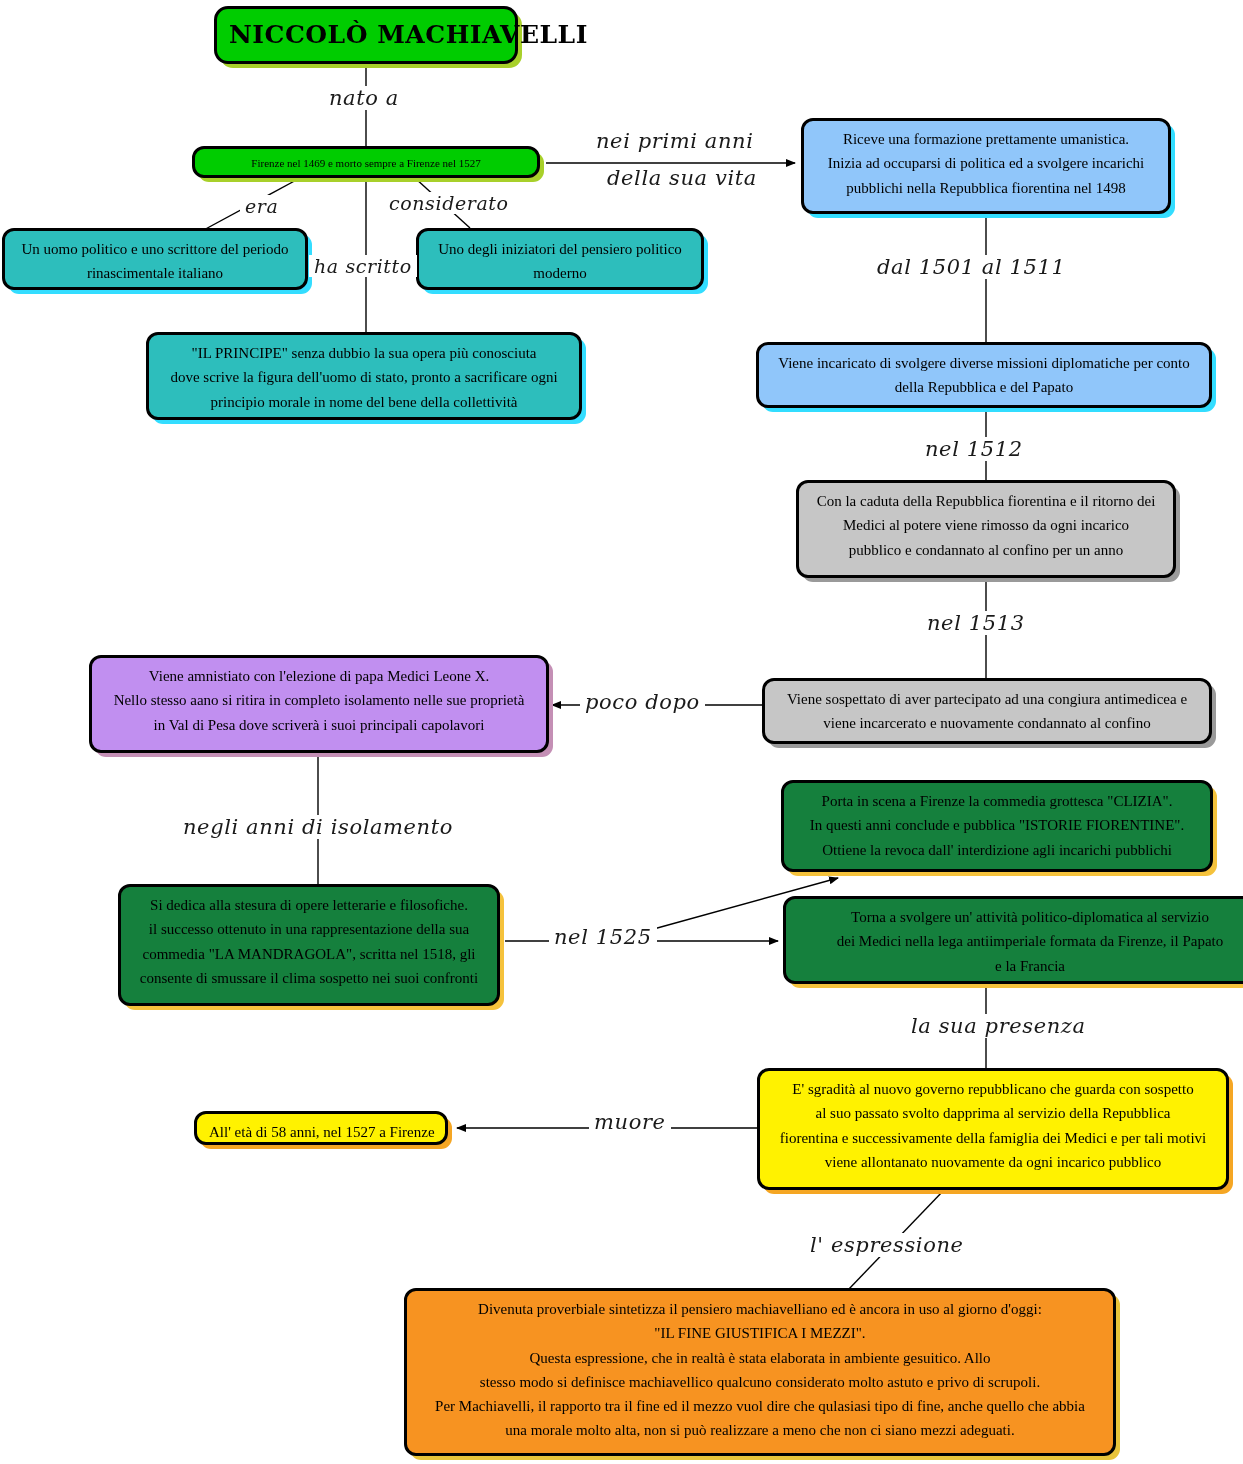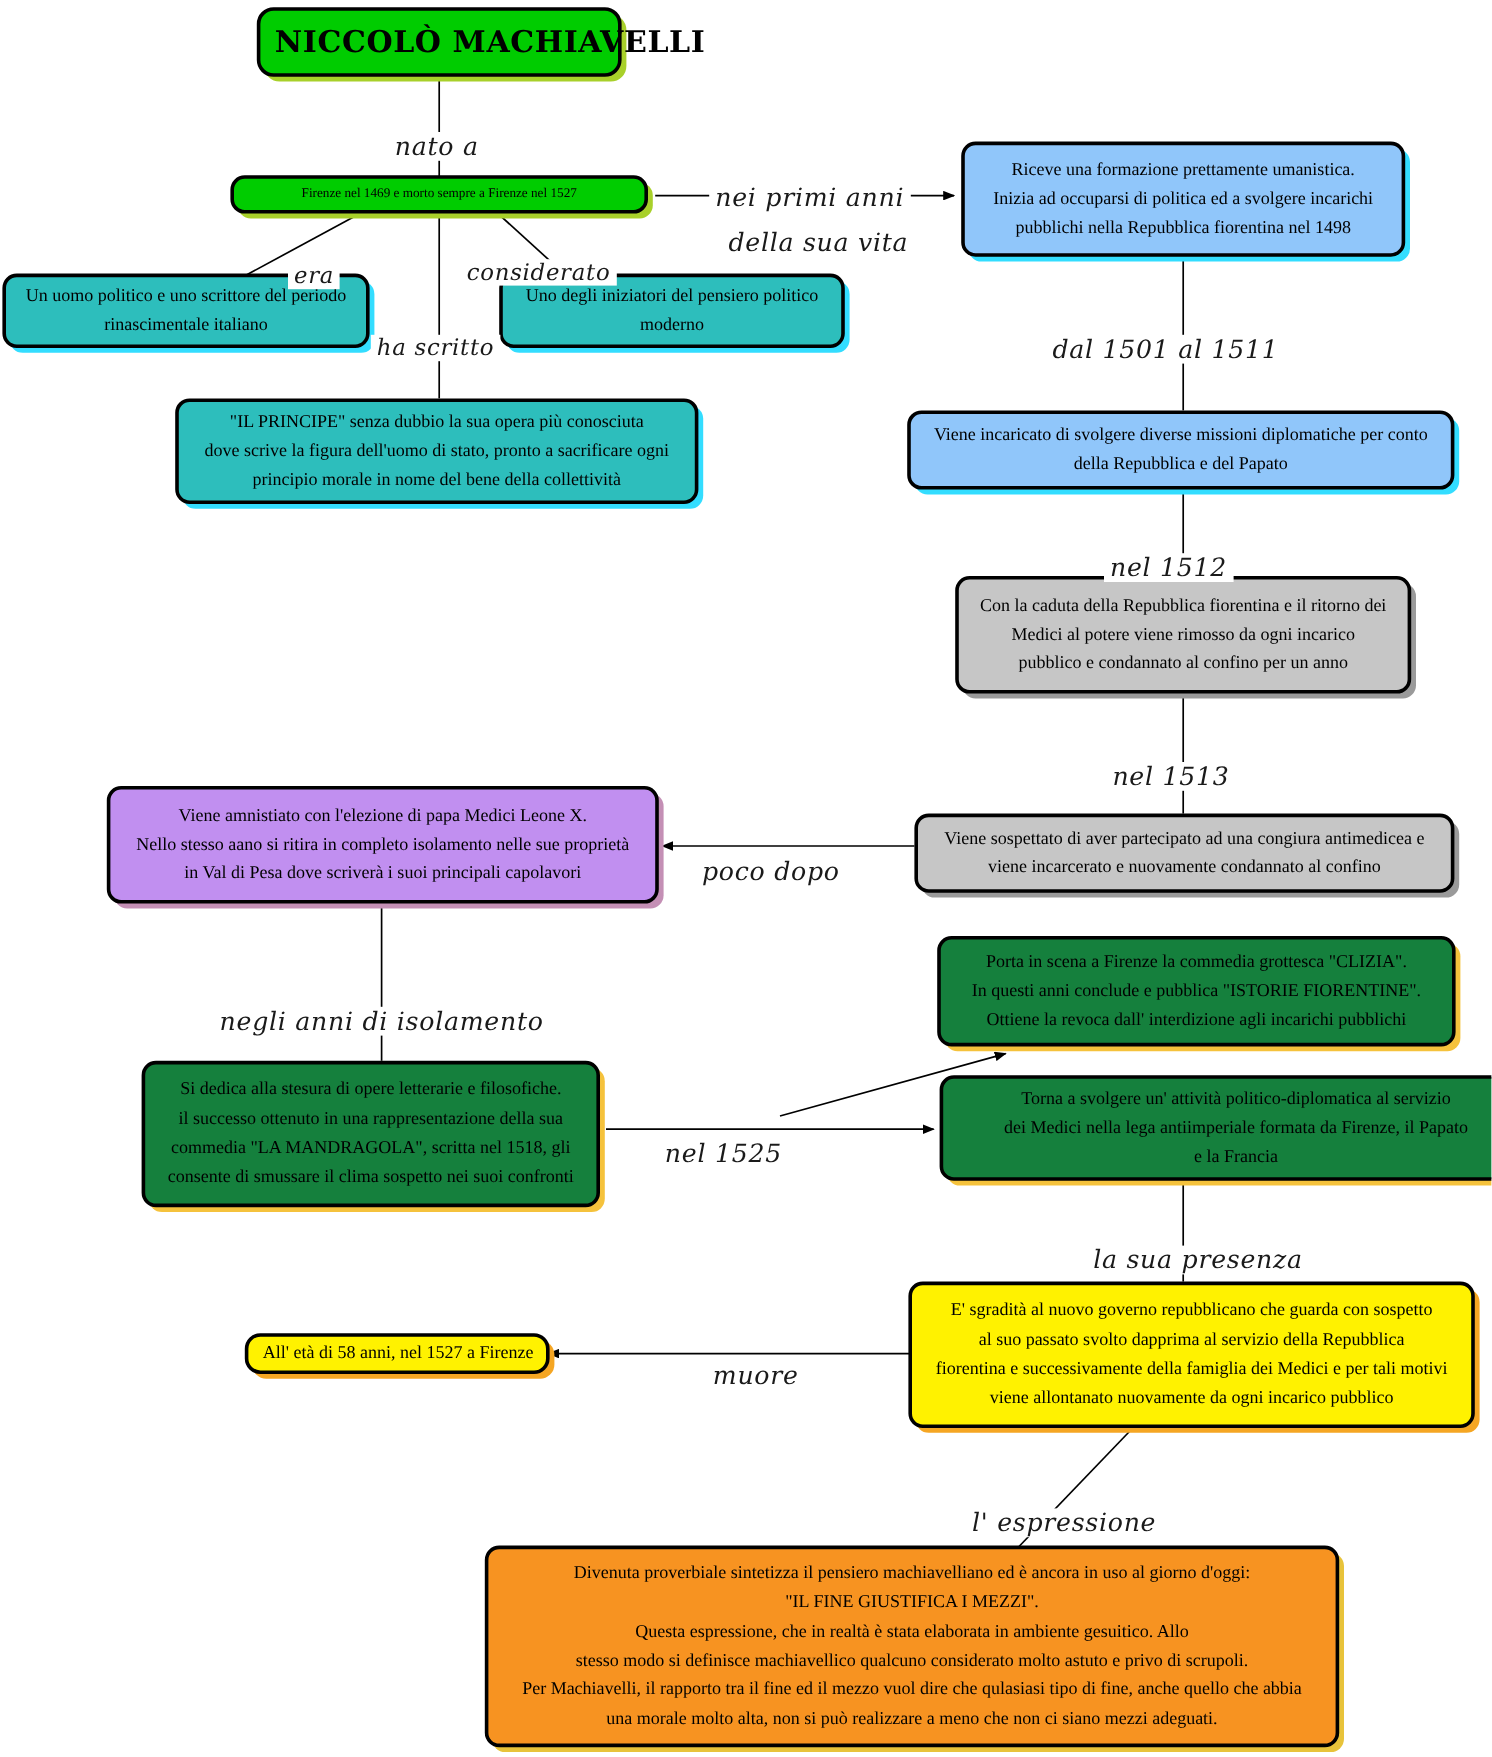--- a/index.html
+++ b/index.html
@@ -29,21 +29,20 @@
     border: 3px solid #000000;
     border-radius: 12px;
     text-align: center;
     color: #000000;
     font-family: "Liberation Serif", serif;
     font-size: 15px;
     line-height: 1.62;
     padding: 6px 12px;
     display: flex;
     flex-direction: column;
-    justify-content: center;
     z-index: 5;
   }
   .node .ln { display: block; white-space: nowrap; }
 
   
   .c-green  { background: #00cc00; box-shadow: 5px 5px 0 -1px #a8d02a; }
   .c-teal   { background: #2dbebc; box-shadow: 5px 5px 0 -1px #33ddff; }
   .c-blue   { background: #90c6fa; box-shadow: 5px 5px 0 -1px #33ddff; }
   .c-gray   { background: #c6c6c6; box-shadow: 5px 5px 0 -1px #9a9a9a; }
   .c-purple { background: #c18ff0; box-shadow: 5px 5px 0 -1px #c48fb5; }
@@ -66,21 +65,20 @@
     position: absolute;
     font-family: "DejaVu Serif", serif;
     font-style: italic;
     font-size: 21px;
     color: #1a1a1a;
     white-space: nowrap;
     background: #ffffff;
     padding: 0 5px;
     letter-spacing: 0.6px;
     z-index: 7;
-    margin-top: 24px;
   }
   .lbl-sm { font-size: 19px; }
 </style>
 </head>
 <body>
 
 <div id="canvas">
 
   <svg class="links" viewBox="0 0 1243 1464">
     <defs>
@@ -193,21 +191,21 @@
     <span class="ln">e la Francia</span>
   </div>
 
   <div class="node c-yellow" style="left:757px; top:1068px; width:472px; height:122px;">
     <span class="ln">E' sgradità al nuovo governo repubblicano che guarda con sospetto</span>
     <span class="ln">al suo passato svolto dapprima al servizio della Repubblica</span>
     <span class="ln">fiorentina e successivamente della famiglia dei Medici e per tali motivi</span>
     <span class="ln">viene allontanato nuovamente da ogni incarico pubblico</span>
   </div>
 
-  <div class="node c-yellow" style="left:204px; top:1111px; width:254px; height:34px;border-radius:13px;">
+  <div class="node c-yellow" style="left:194px; top:1111px; width:254px; height:34px;">
     <span class="ln">All' età di 58 anni, nel 1527 a Firenze</span>
   </div>
 
   <div class="node c-orange" style="left:404px; top:1288px; width:712px; height:168px;">
     <span class="ln">Divenuta proverbiale sintetizza il pensiero machiavelliano ed è ancora in uso al giorno d'oggi:</span>
     <span class="ln">"IL FINE GIUSTIFICA I MEZZI".</span>
     <span class="ln">Questa espressione, che in realtà è stata elaborata in ambiente gesuitico. Allo</span>
     <span class="ln">stesso modo si definisce machiavellico qualcuno considerato molto astuto e privo di scrupoli.</span>
     <span class="ln">Per Machiavelli, il rapporto tra il fine ed il mezzo vuol dire che qulasiasi tipo di fine, anche quello che abbia</span>
     <span class="ln">una morale molto alta, non si può realizzare a meno che non ci siano mezzi adeguati.</span>

